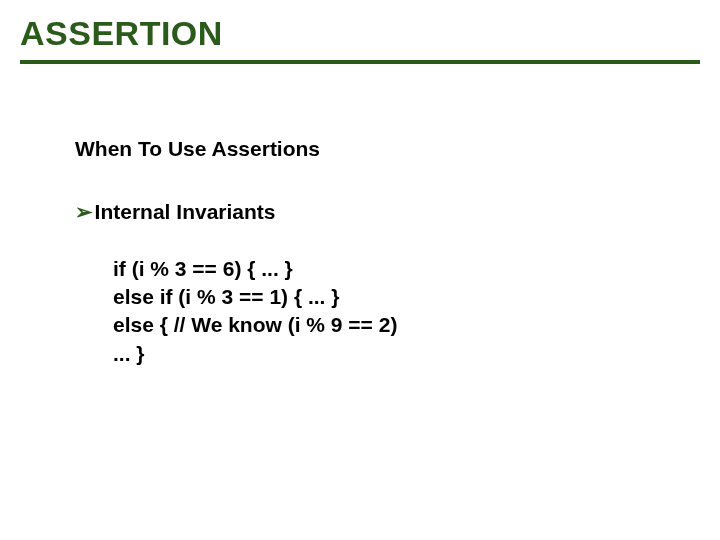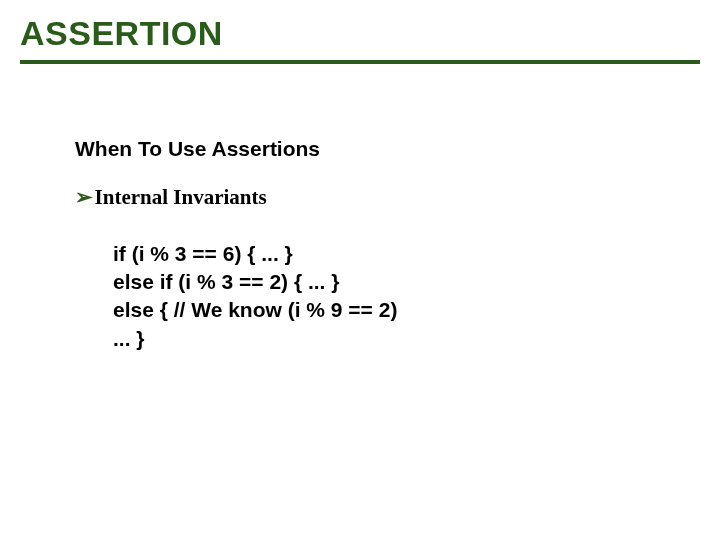--- a/index.html
+++ b/index.html
@@ -37,36 +37,35 @@
   .body {
     position: absolute;
     left: 75px;
     top: 135px;
     right: 50px;
     font-size: 21px;
     line-height: 1.35;
     font-weight: 700;
   }
   .subhead {
-    margin-bottom: 20px;
+    margin-bottom: 35px;
   }
   .bullet-row {
     display: flex;
     align-items: flex-start;
   }
   .chevron {
     color: #2a5b1a;
     font-size: 21px;
     margin-right: 2px;
     line-height: 1.35;
     flex: 0 0 auto;
   }
   .bullet-text {
     flex: 1 1 auto;
-    font-family: Liberation Serif, serif;
   }
   .para {
     margin-left: 38px;
     margin-top: 0;
   }
   .code-block {
     margin-left: 38px;
     margin-top: 28px;
     font-size: 21px;
     font-weight: 700;
@@ -86,19 +85,19 @@
   <div class="body">
 
     <div class="subhead">When To Use Assertions</div>
 
     <div class="bullet-row">
       <span class="chevron">➢</span>
       <span class="bullet-text">Internal Invariants</span>
     </div>
 
     <div class="code-block"><span>if (i % 3 == 6) { ... }</span>
-<span>else if (i % 3 == 2) { ... }</span>
+<span>else if (i % 3 == 1) { ... }</span>
 <span>else { // We know (i % 9 == 2)</span>
 <span>... }</span></div>
 
   </div>
 
 </div>
 
 </body></html>

